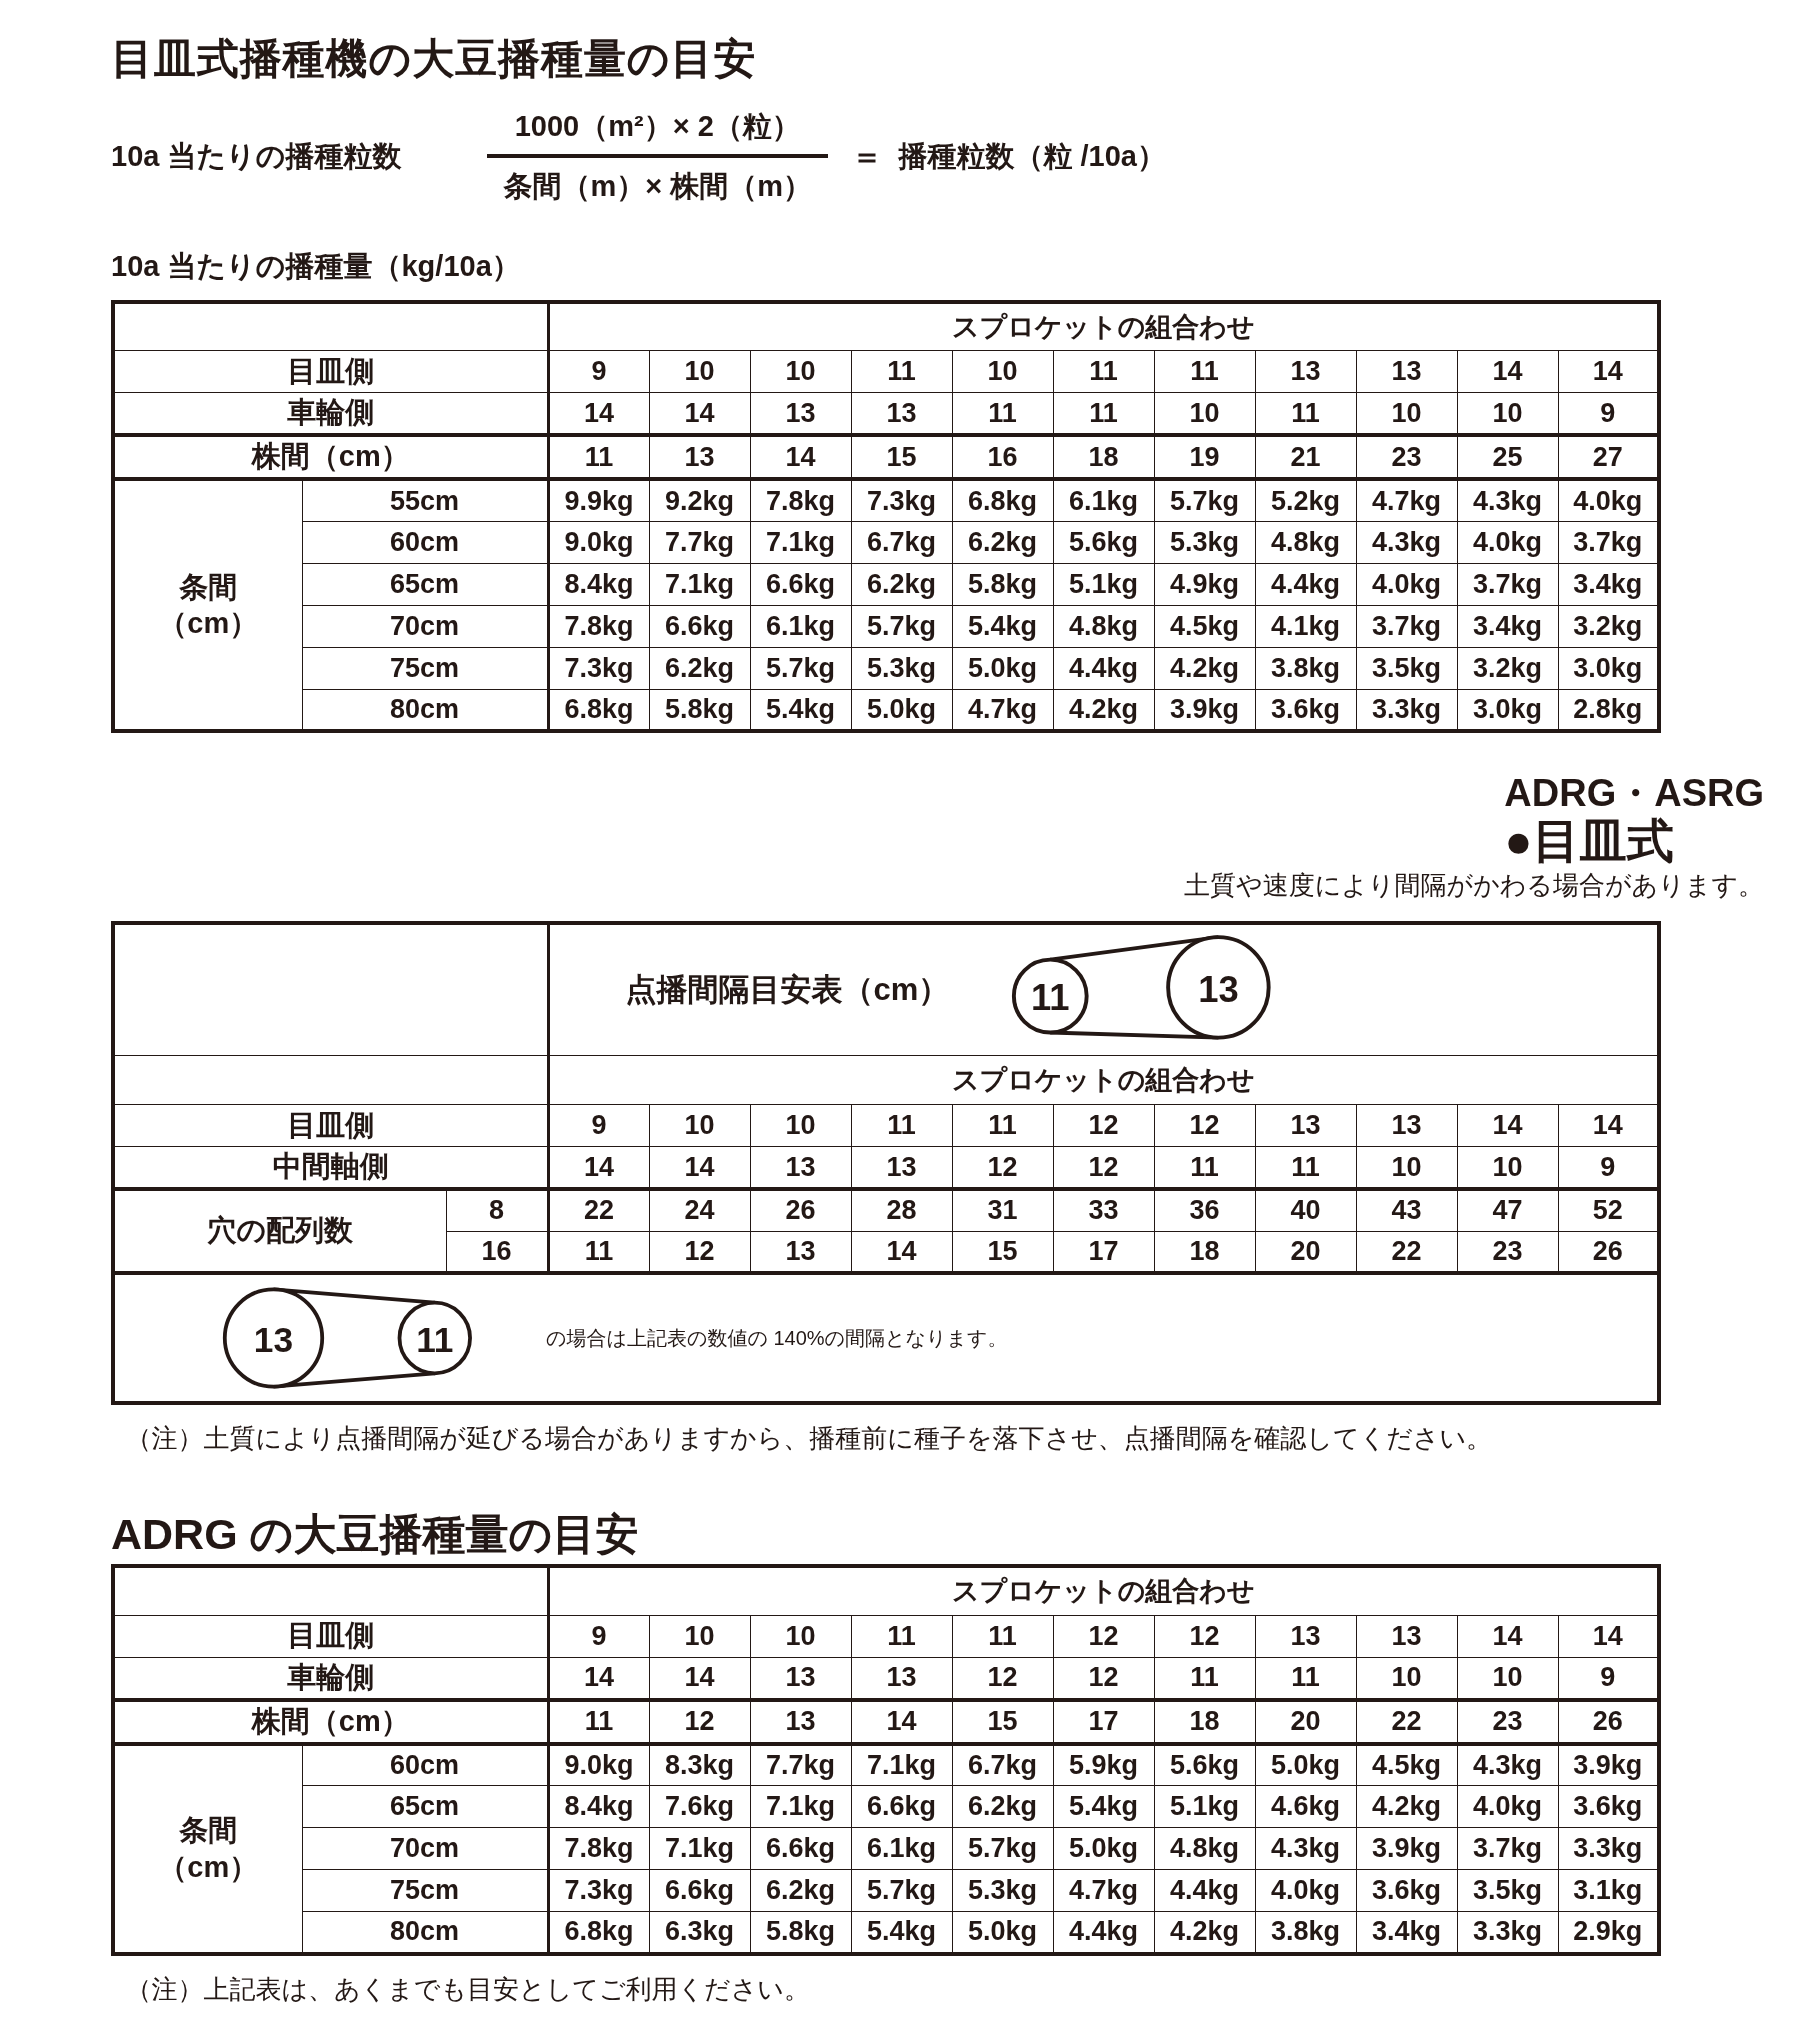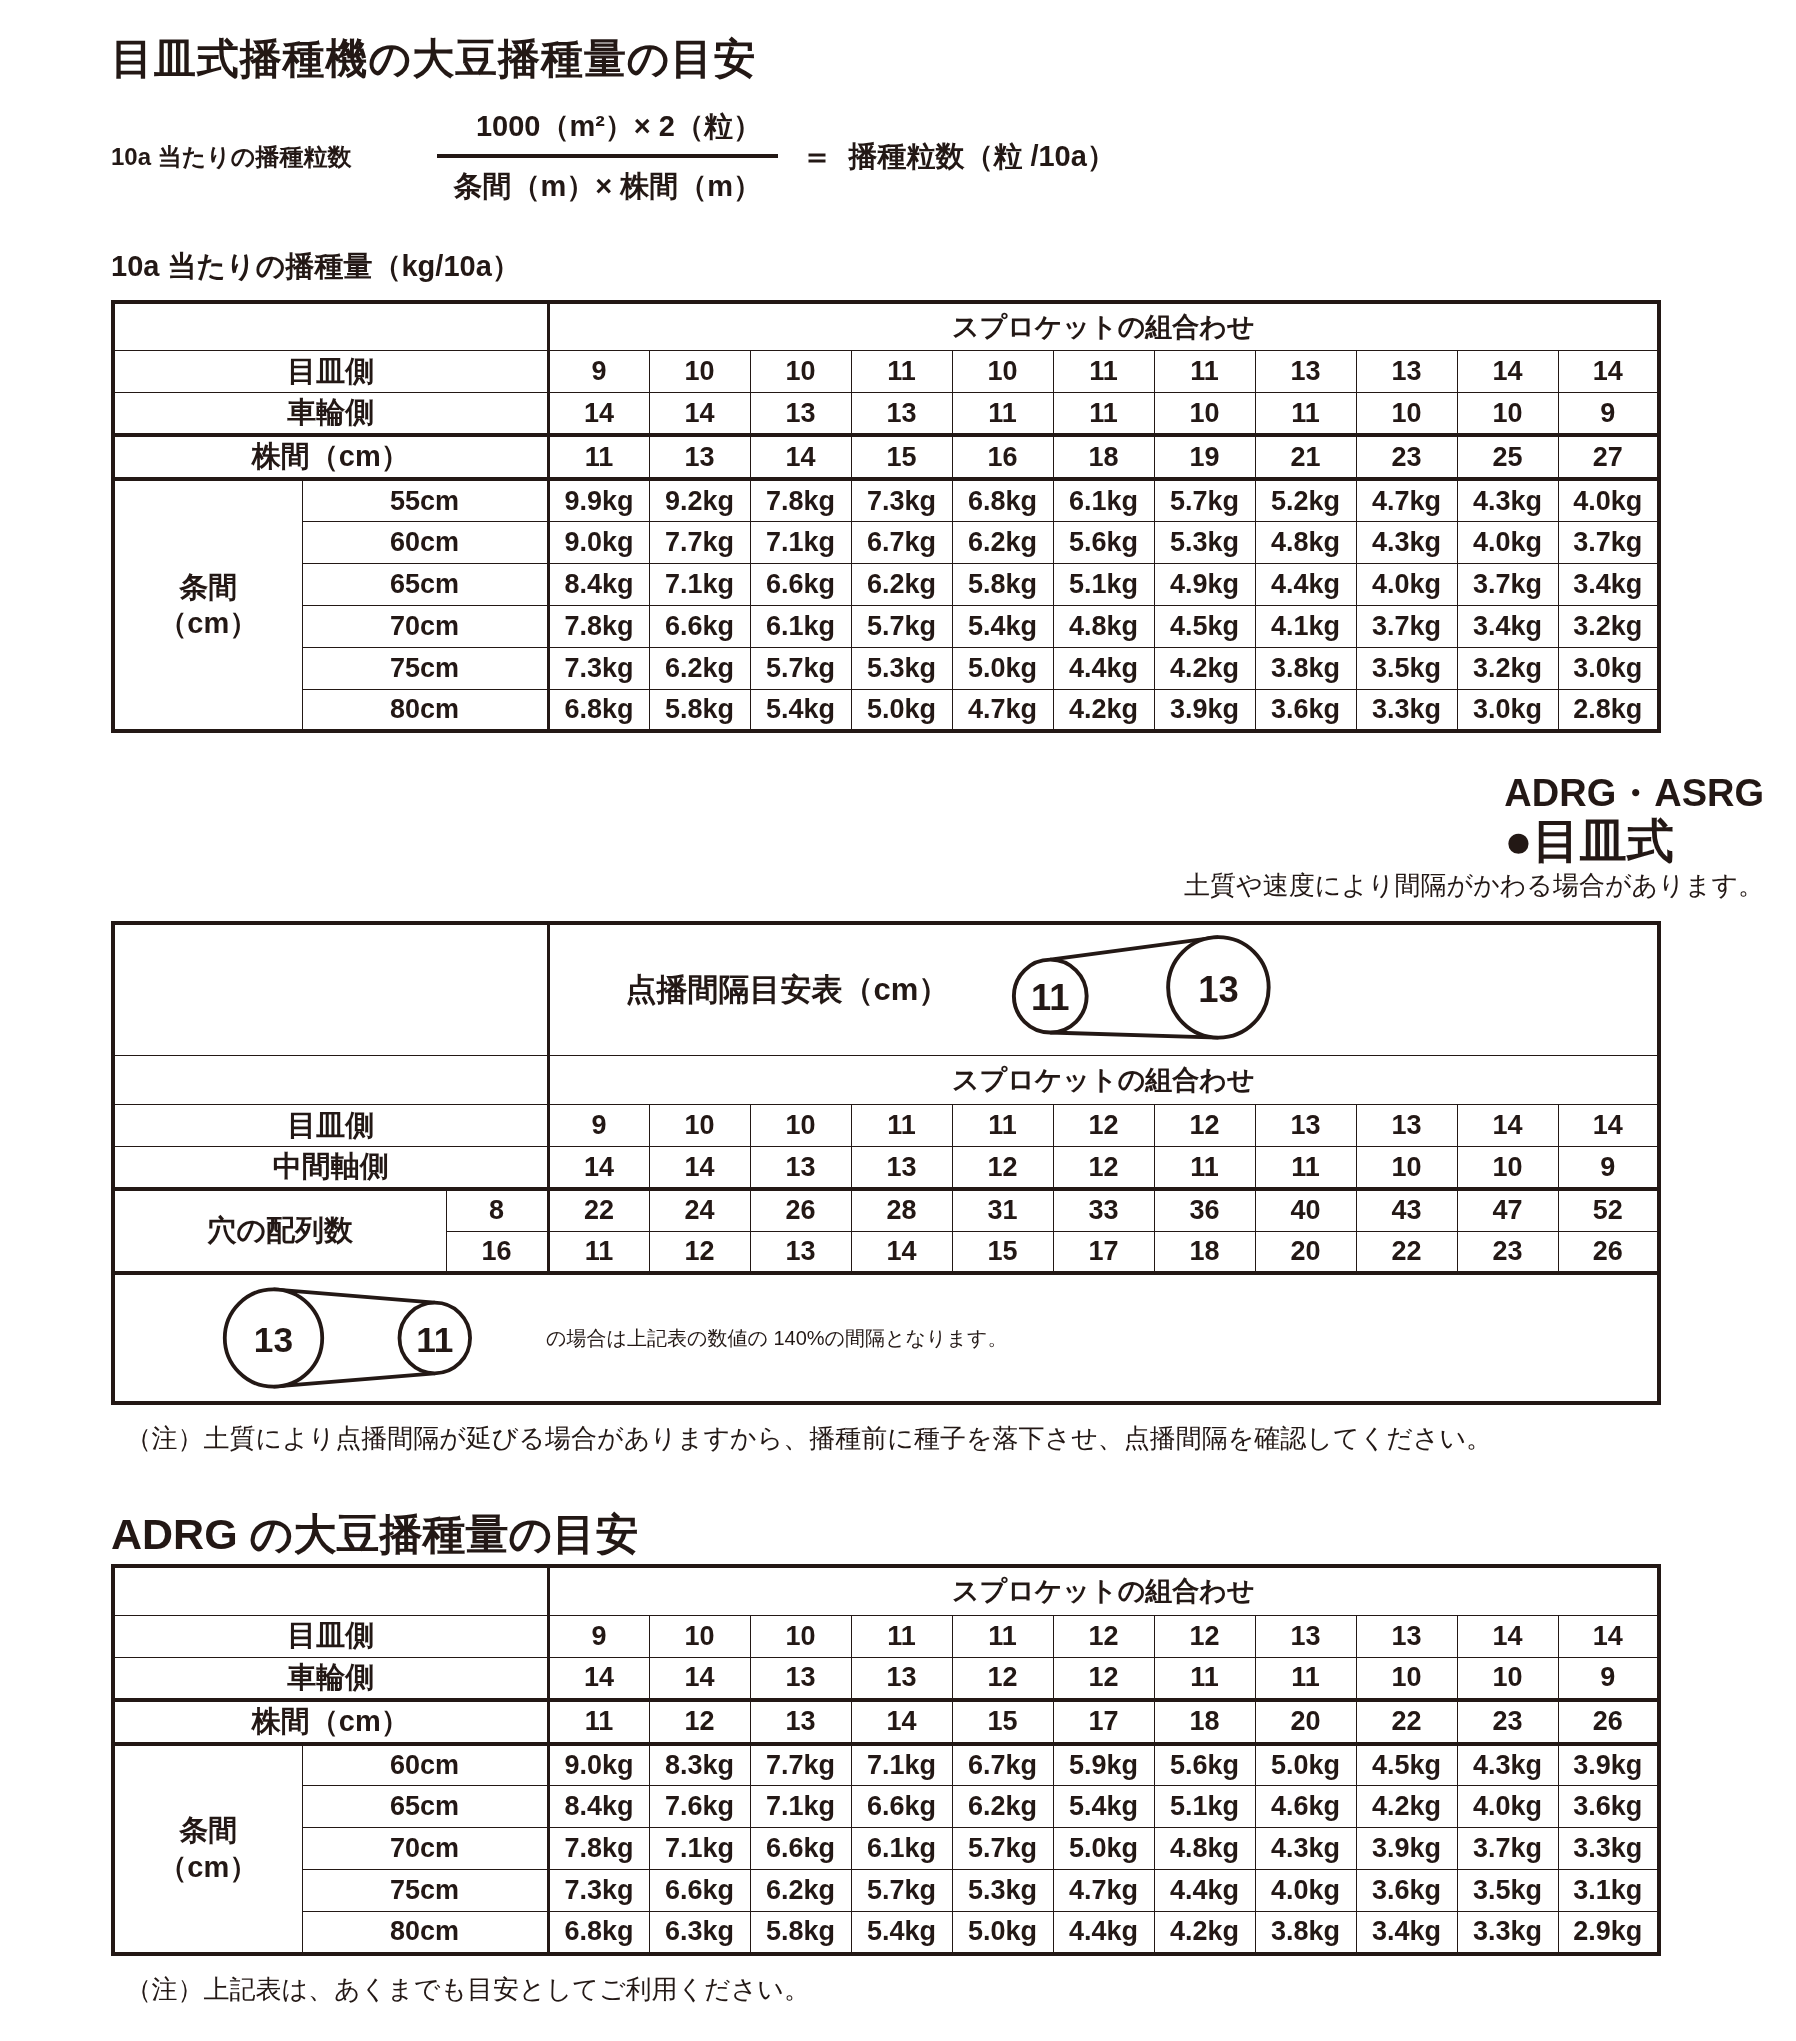--- a/index.html
+++ b/index.html
@@ -12,22 +12,22 @@
     width:1797px;height:2041px;
     color:var(--ink);
     font-family:"Liberation Sans","DejaVu Sans",sans-serif;
     overflow:hidden;
   }
   .page{width:1797px;height:2041px;padding:31px 0 0 111px;position:relative;}
 
   
   .doc-title{font-size:42px;font-weight:700;letter-spacing:0.9px;}
   .formula-row{display:flex;align-items:center;margin-top:20px;}
-  .formula-label{font-size:24px;font-weight:700;}
-  .frac{display:inline-block;text-align:right;margin-left:86px;font-size:29px;font-weight:700;}
+  .formula-label{font-size:29px;font-weight:700;}
+  .frac{display:inline-block;text-align:center;margin-left:86px;font-size:29px;font-weight:700;}
   .frac .num{padding:0 16px 7.2px;border-bottom:4.5px solid var(--ink);}
   .frac .den{padding:9px 16px 0;}
   .eq{font-size:31px;font-weight:700;margin:0 16px 0 23.4px;}
   .result{font-size:29px;font-weight:700;}
 
   .tbl-subtitle{font-size:29px;font-weight:700;margin-top:40px;margin-bottom:12.6px;}
 
   
   table.sheet{border-collapse:collapse;table-layout:fixed;width:1550px;border:4.5px solid var(--ink);}
   .sheet th,.sheet td{

